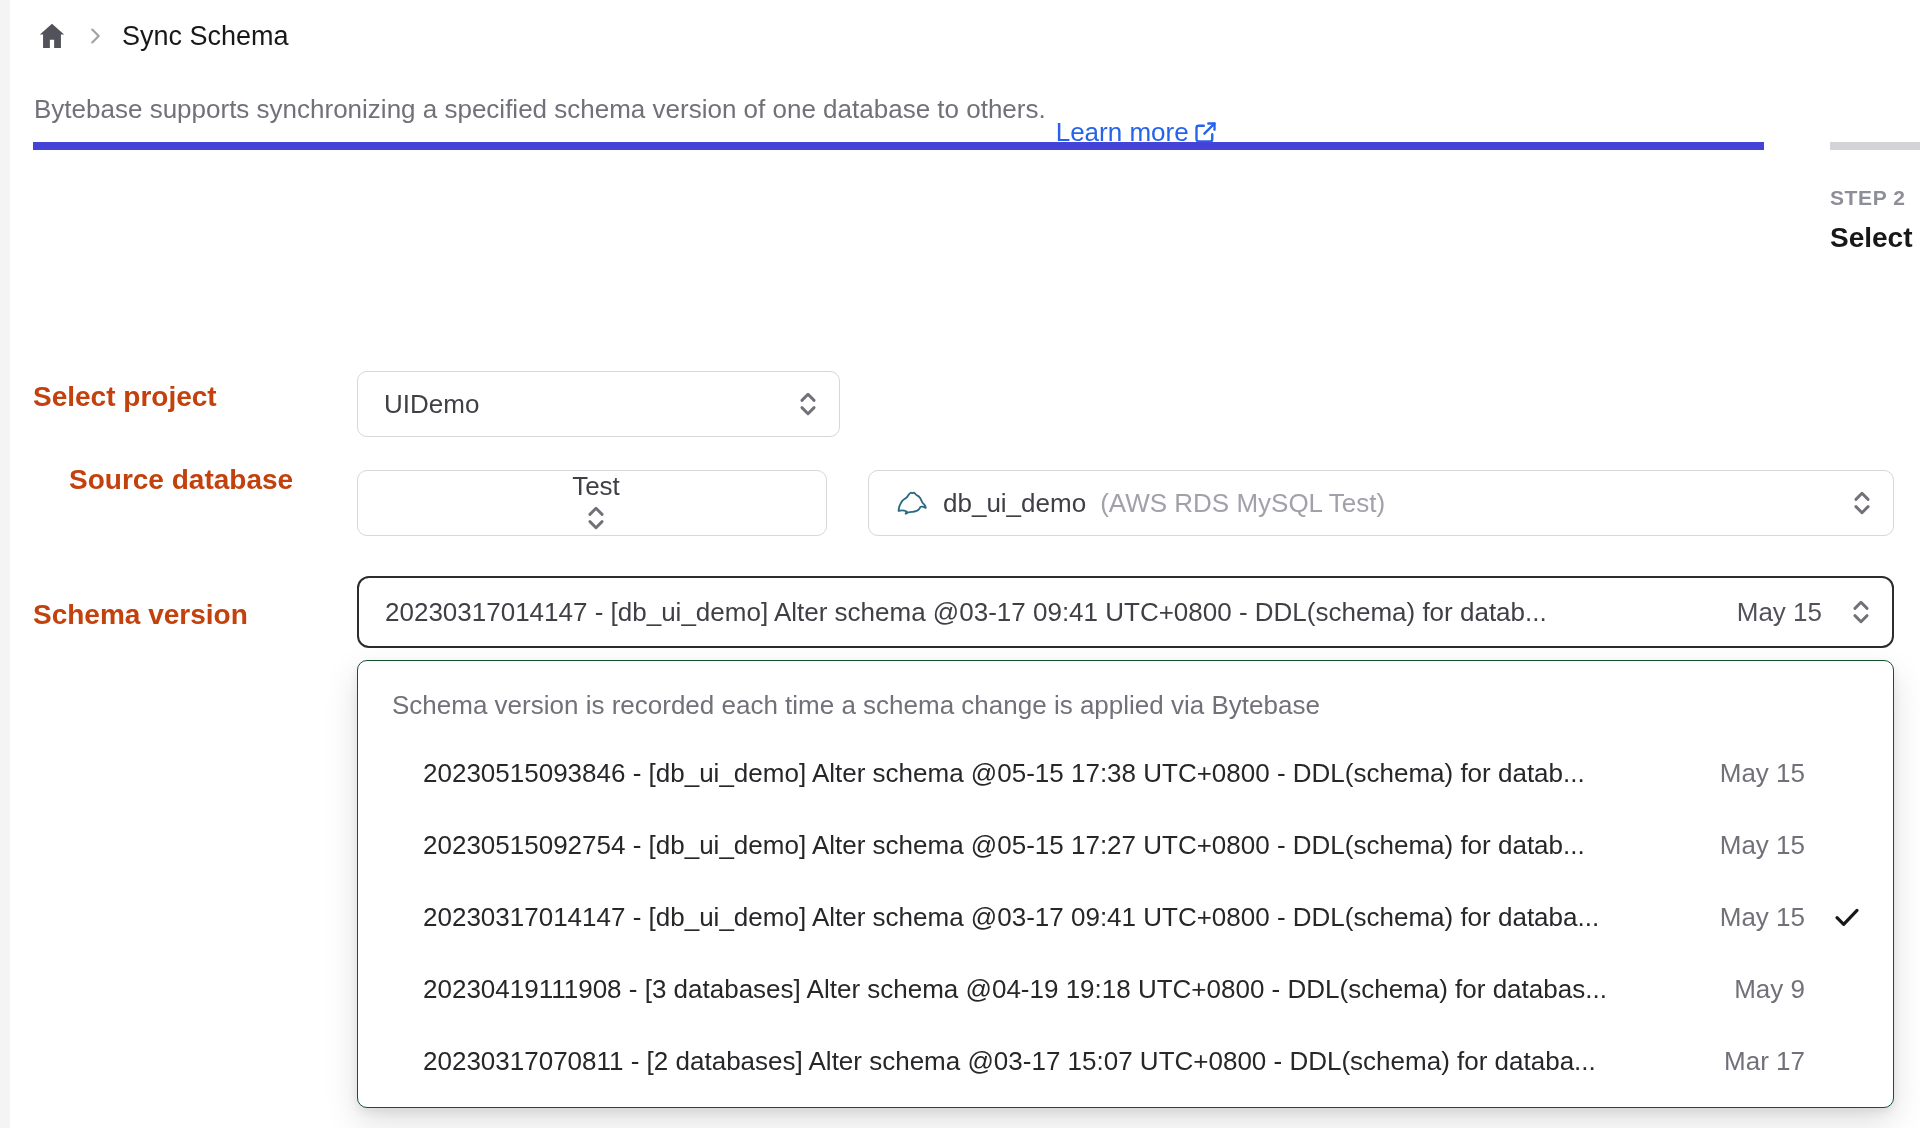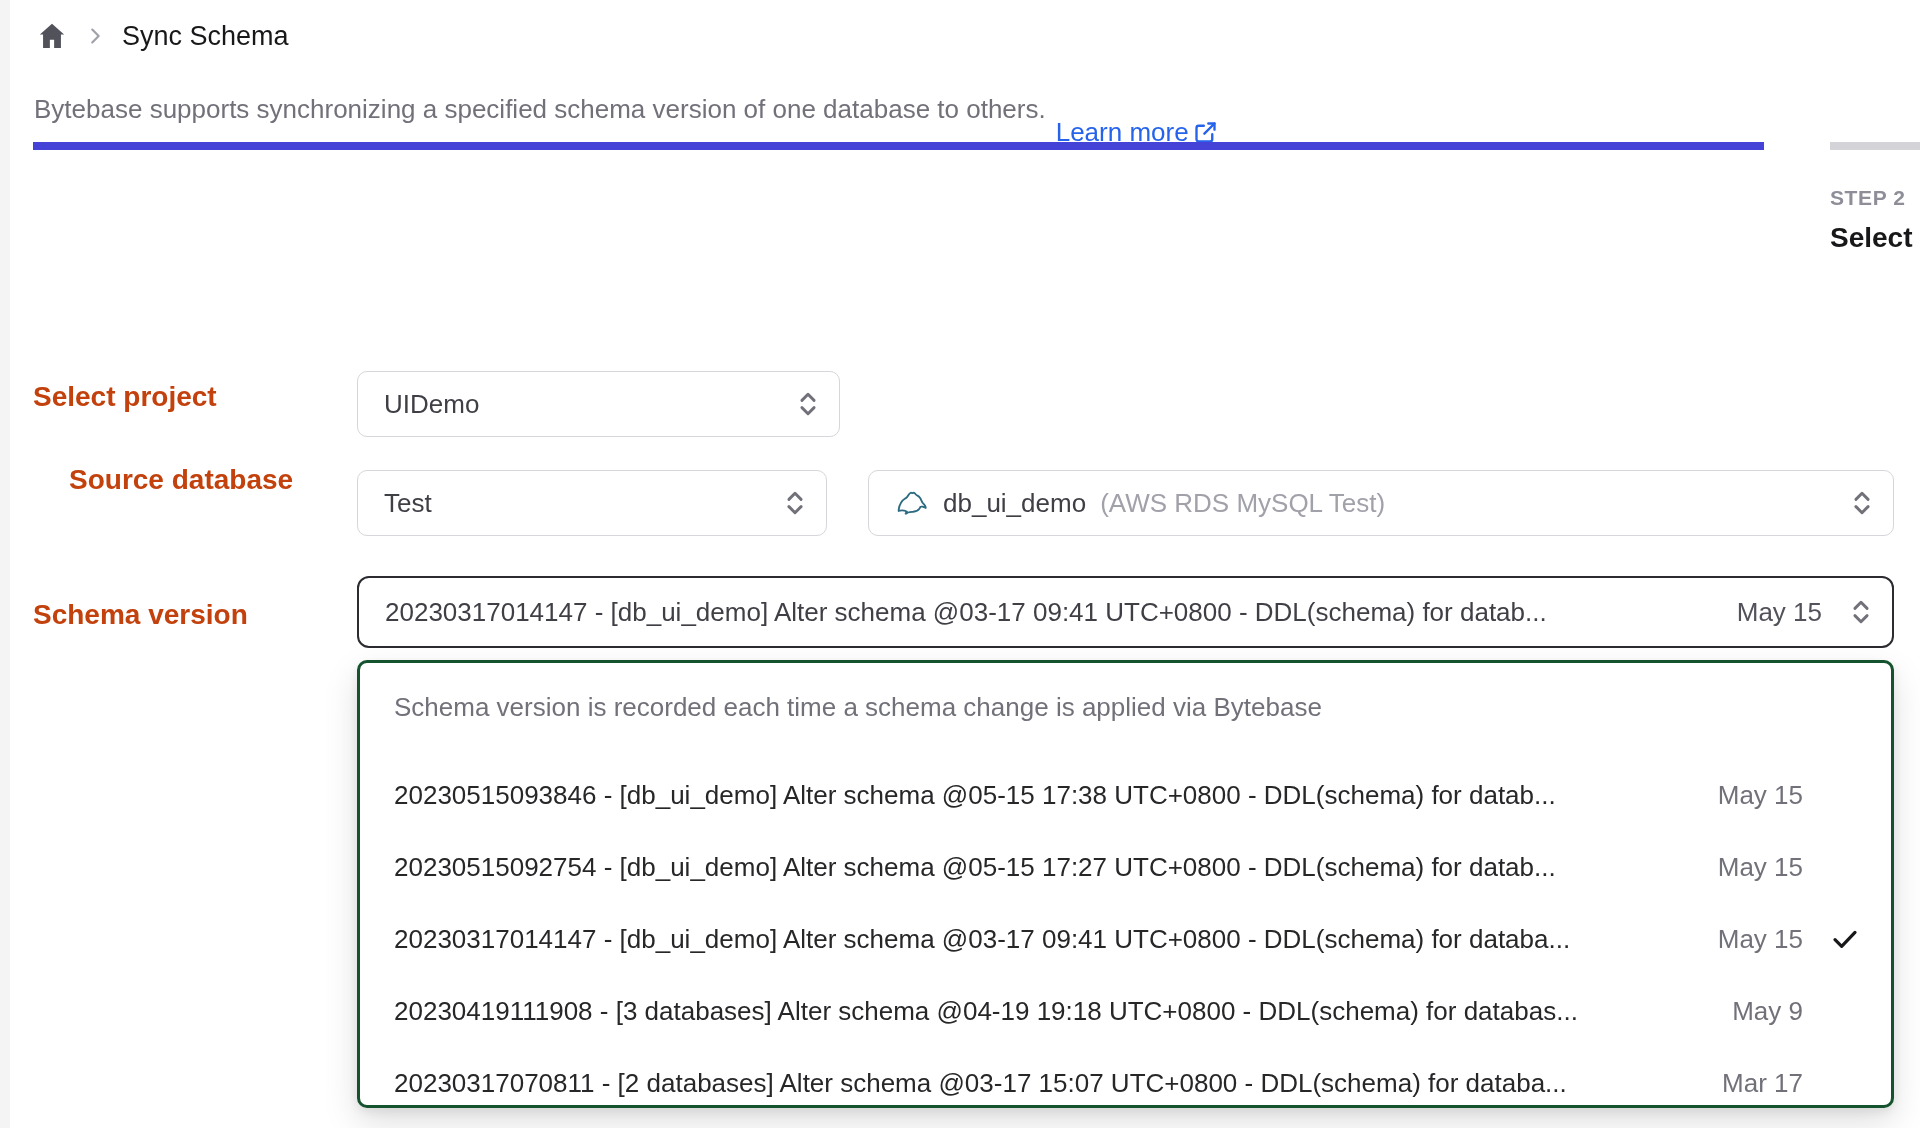--- a/index.html
+++ b/index.html
@@ -37,42 +37,42 @@
   .lbl-source  { top:464px;margin-left:36px; }
   .lbl-version { top:599px; }
 
   .select {
     position:absolute; display:flex; align-items:center;
     background:#fff; border:1px solid #d6d6db; border-radius:10px;
     padding:0 18px 0 26px; font-size:26px; color:#3f3f46; cursor:pointer;
   }
   .select .sel-text { flex:1; white-space:nowrap; overflow:hidden; }
   .sel-project { left:357px; top:371px; width:483px; height:66px; }
-  .sel-env     { left:357px; top:470px; width:470px; height:66px; }
+  .sel-env     { left:357px; top:470px; width:470px; height:66px;flex-direction:column; }
   .sel-db      { left:868px; top:470px; width:1026px; height:66px; gap:14px; }
   .sel-db .db-name { color:#3f3f46; }
   .sel-db .db-annot { color:#a1a1aa; }
   .sel-db .spacer { flex:1; }
   .sel-version {
     left:357px; top:576px; width:1537px; height:72px;
     border:2.5px solid #2b2b30; border-radius:12px;
   }
   .sel-version .sel-date { color:#52525b; margin:0 26px 0 28px; white-space:nowrap; }
 
   .chev-updown { flex:none; }
 
   
   .panel {
     position:absolute; left:357px; top:660px; width:1537px; height:448px;
-    background:#fff; border:3px solid #14532d; border-radius:10px;
+    background:#fff; border:1px solid #14532d; border-radius:10px;
     box-shadow:0 14px 34px rgba(0,0,0,.13), 0 4px 10px rgba(0,0,0,.07);
     padding:12px 0 10px 0; overflow:hidden;
   }
   .panel-hint { height:64px; display:flex; align-items:center; padding:0 34px; font-size:26px; color:#71717a; white-space:nowrap; }
-  .option { height:72px; display:flex; align-items:flex-end; padding:0 30px 0 34px; font-size:26px; color:#27272a; cursor:pointer; }
+  .option { height:72px; display:flex; align-items:center; padding:0 30px 0 34px; font-size:26px; color:#27272a; cursor:pointer;margin-left:31px; }
   .option-text { flex:1; white-space:nowrap; overflow:hidden; }
   .option-date { color:#71717a; margin-left:28px; white-space:nowrap; }
   .option-check { width:58px; display:flex; justify-content:flex-end; align-items:center; }
 
   svg { display:block; }
 </style>
 </head>
 <body>
 
 <div class="page">

